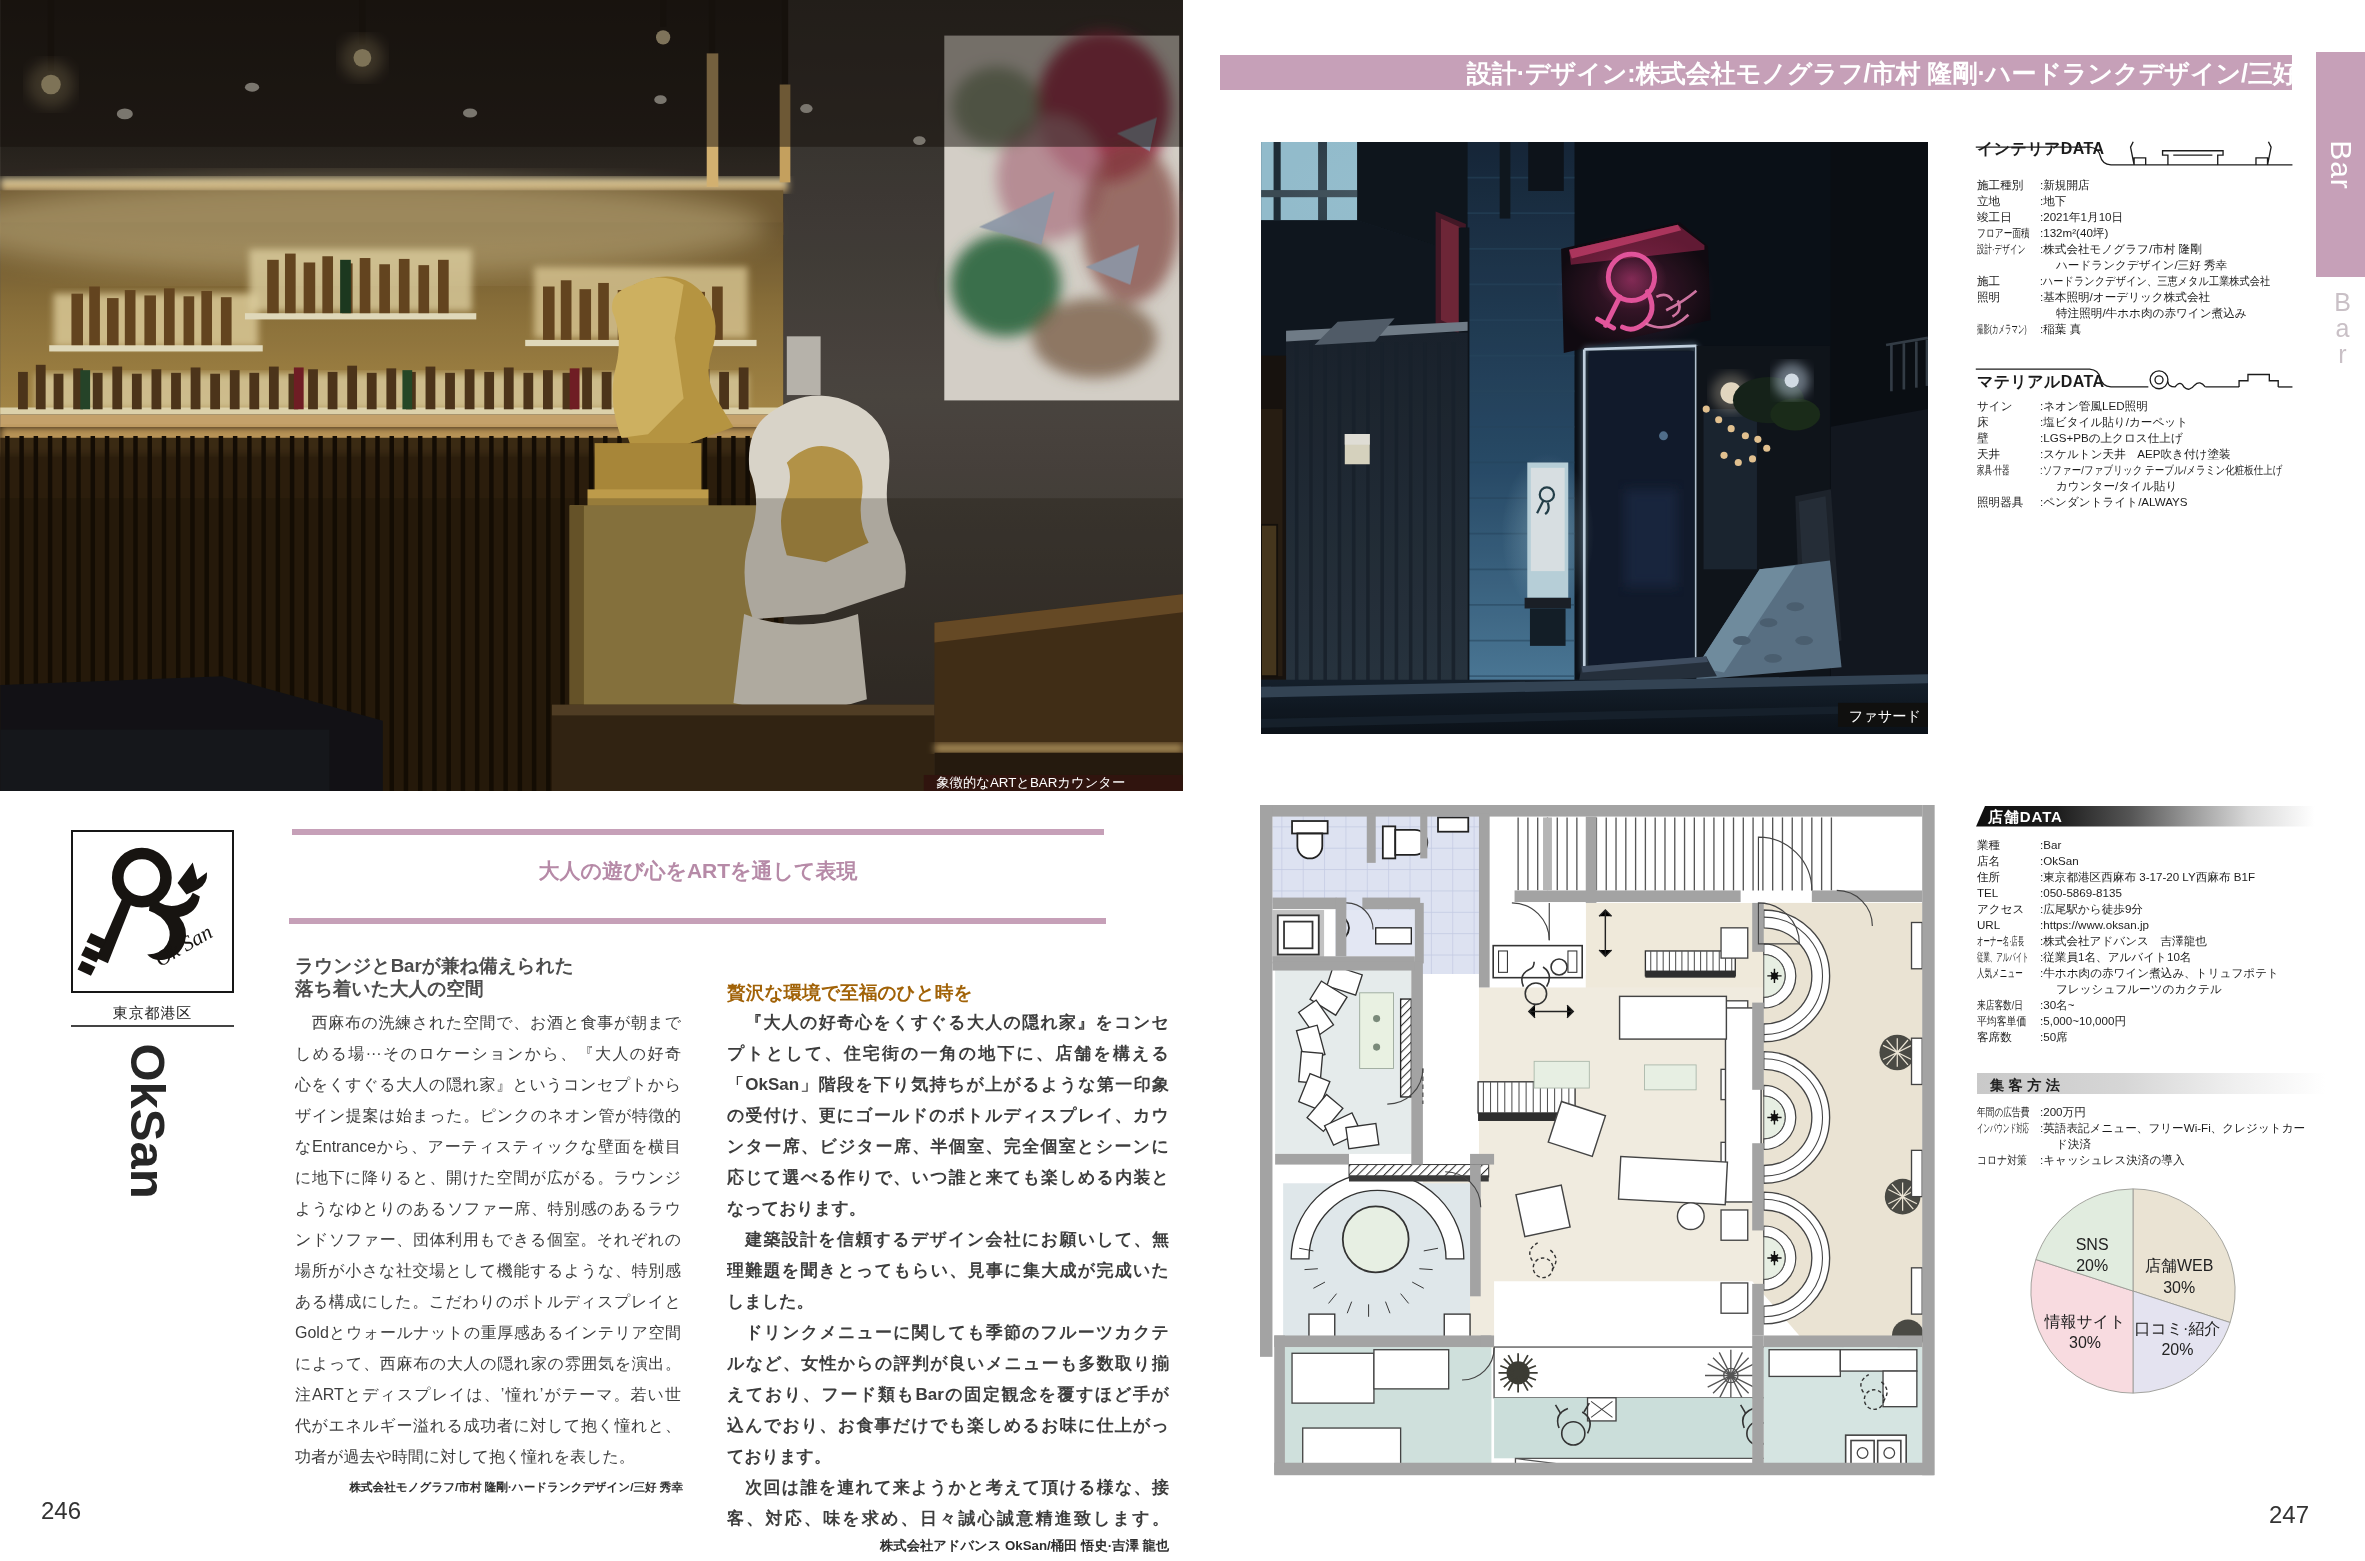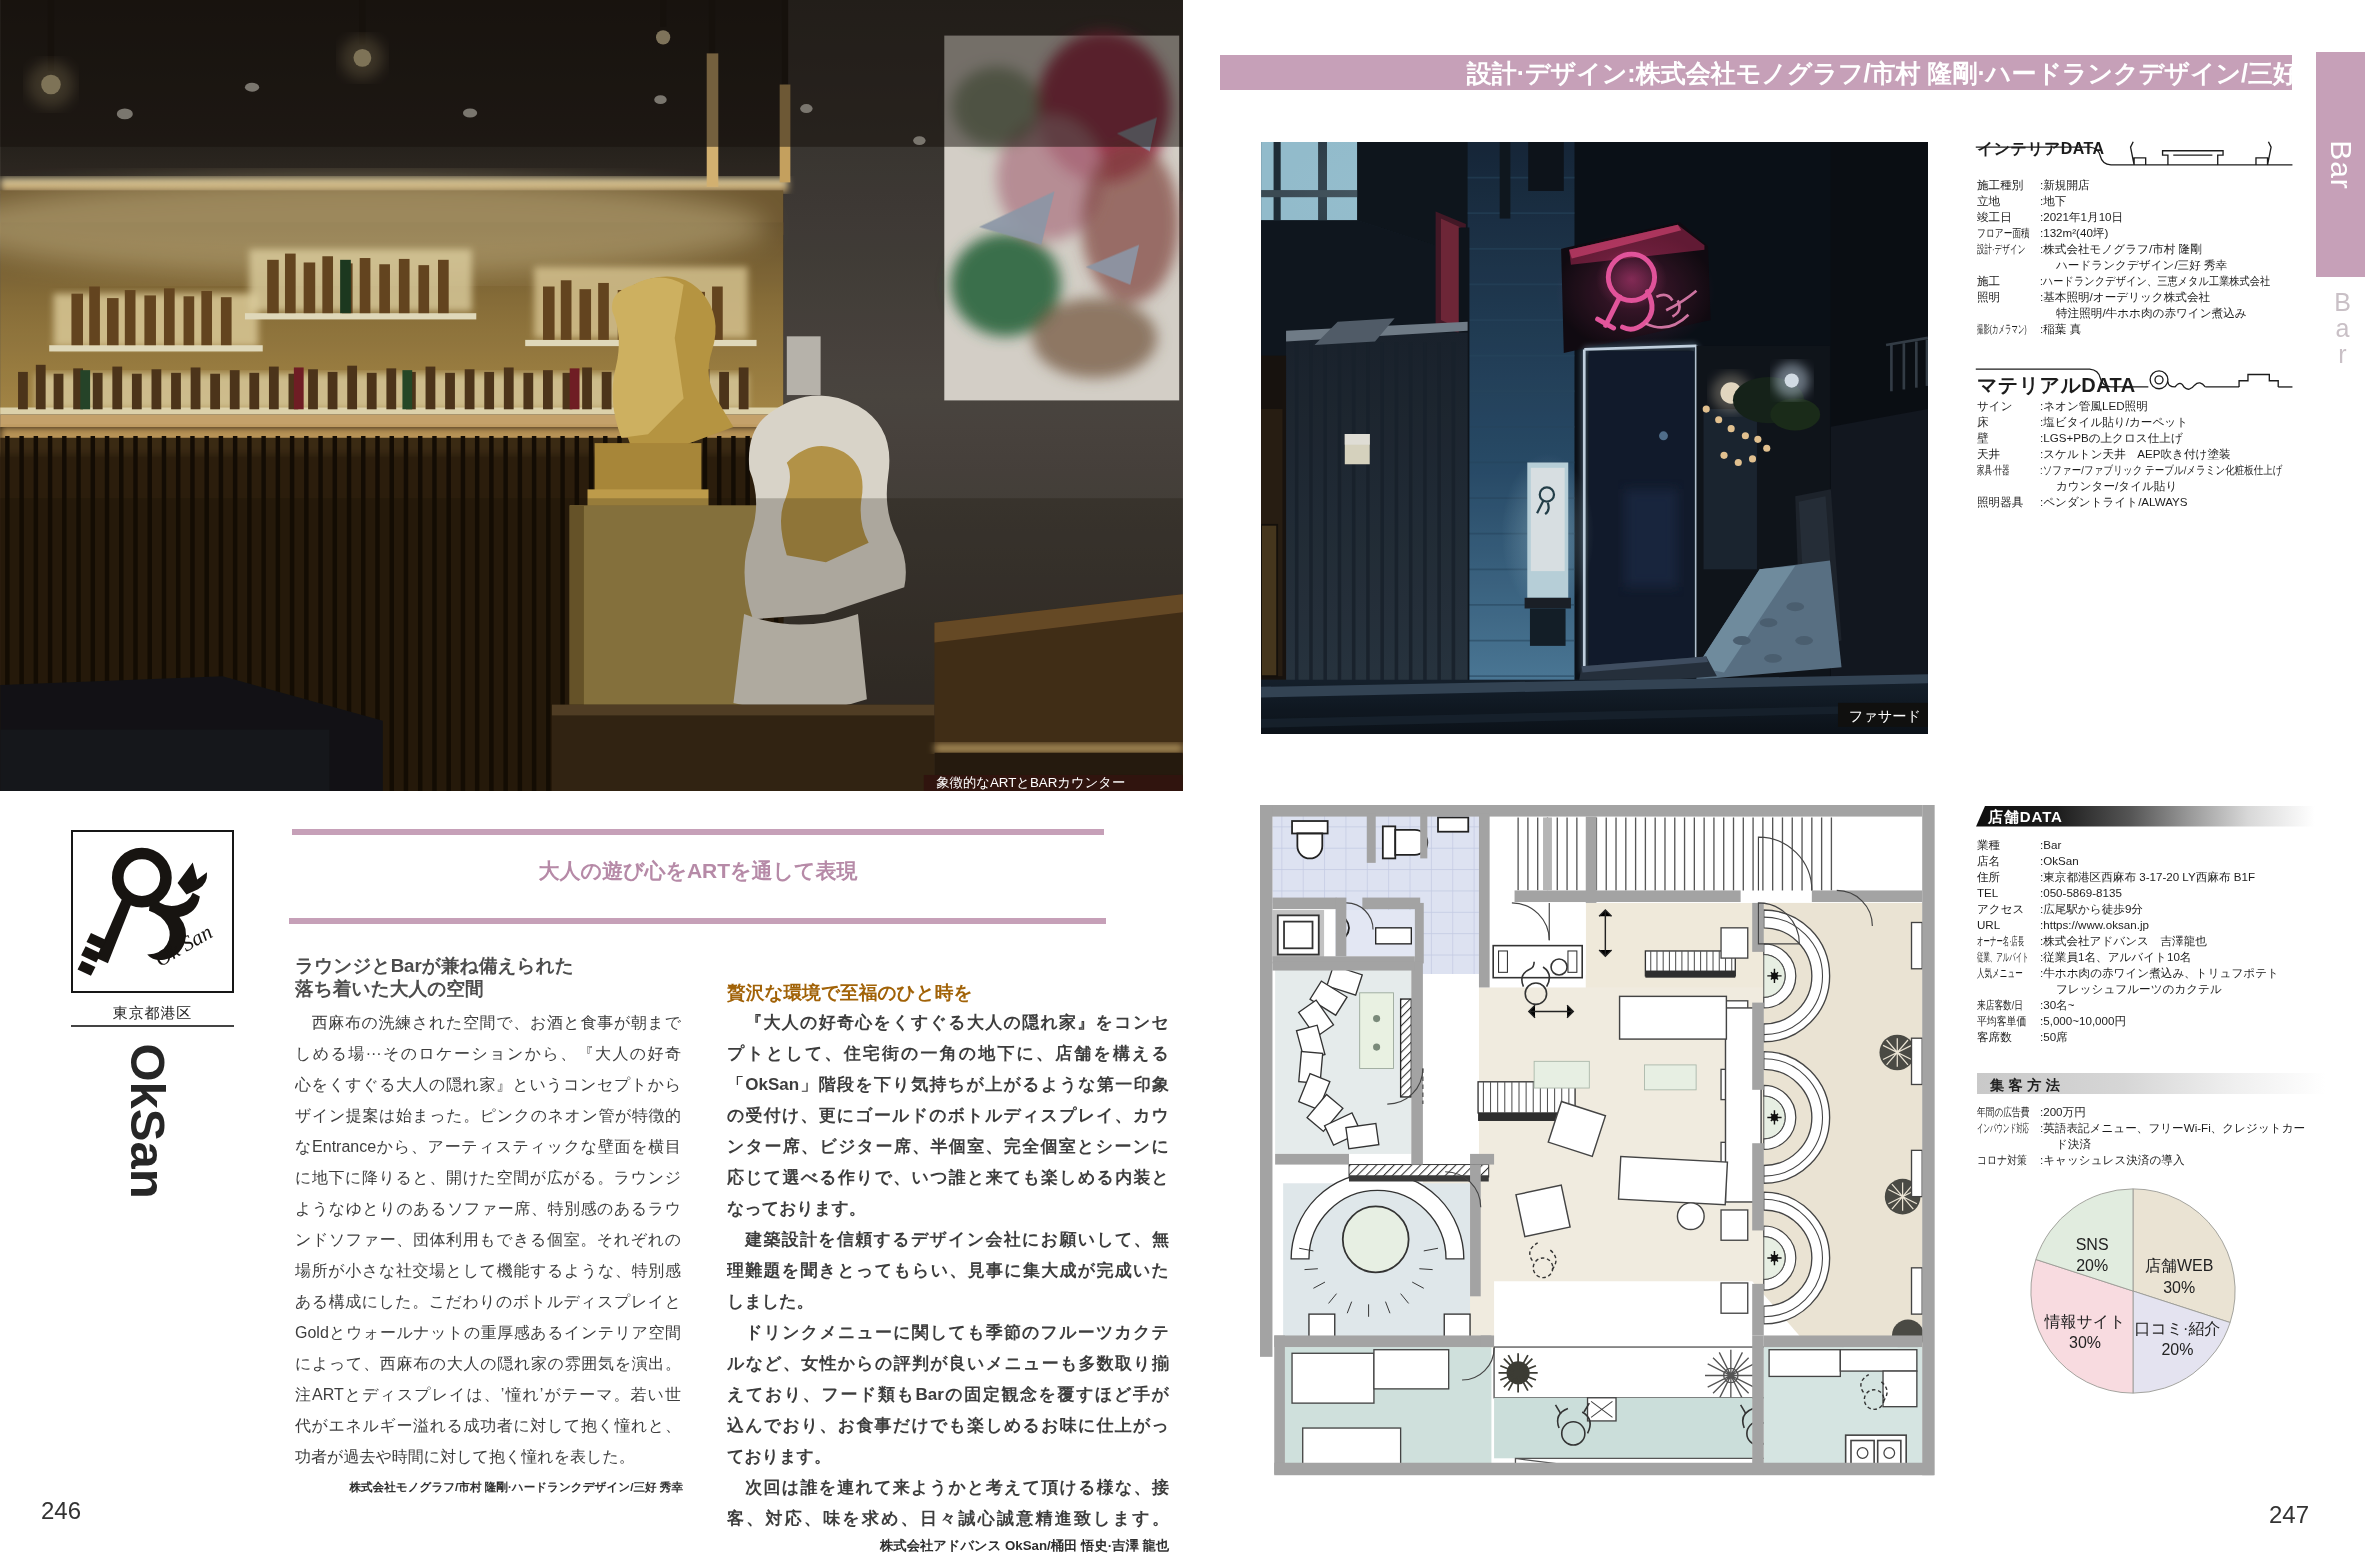--- a/index.html
+++ b/index.html
@@ -562,21 +562,21 @@
     <circle cx="208" cy="29" r="4.5"></circle>
     <path d="M218 31 q0 6 8 6 q6 -8 10 0 q6 6 12 -2 q6 -6 12 2"></path>
     <path d="M260 37 L298 37"></path>
 
     <path d="M298 37 l0 -7 l10 0 l0 -7 l24 0 l0 7 l10 0 l0 7"></path>
     <path d="M342 37 L358 37"></path>
   </g>
 </svg>
 </div>
 
-<div class="abs" style="left:1977px;top:372px;font-size:20px;font-weight:bold;color:#1c1c1c;letter-spacing:0.4px;">マテリアルDATA</div>
+<div class="abs" style="left:1977px;top:372px;font-size:16px;font-weight:bold;color:#1c1c1c;letter-spacing:0.4px;">マテリアルDATA</div>
 
 <div class="abs dcol" style="left:1977px;top:398px;width:329px;">
 <div class="drow"><span class="lab">サイン</span>:ネオン管風LED照明</div>
 <div class="drow"><span class="lab">床</span>:塩ビタイル貼り/カーペット</div>
 <div class="drow"><span class="lab">壁</span>:LGS+PBの上クロス仕上げ</div>
 <div class="drow"><span class="lab">天井</span>:スケルトン天井　AEP吹き付け塗装</div>
 <div class="drow"><span class="lab sx65">家具·什器</span><span class="vx2">:ソファー/ファブリック テーブル/メラミン化粧板仕上げ</span></div>
 <div class="drow cont">カウンター/タイル貼り</div>
 <div class="drow"><span class="lab">照明器具</span>:ペンダントライト/ALWAYS</div>
 </div>

